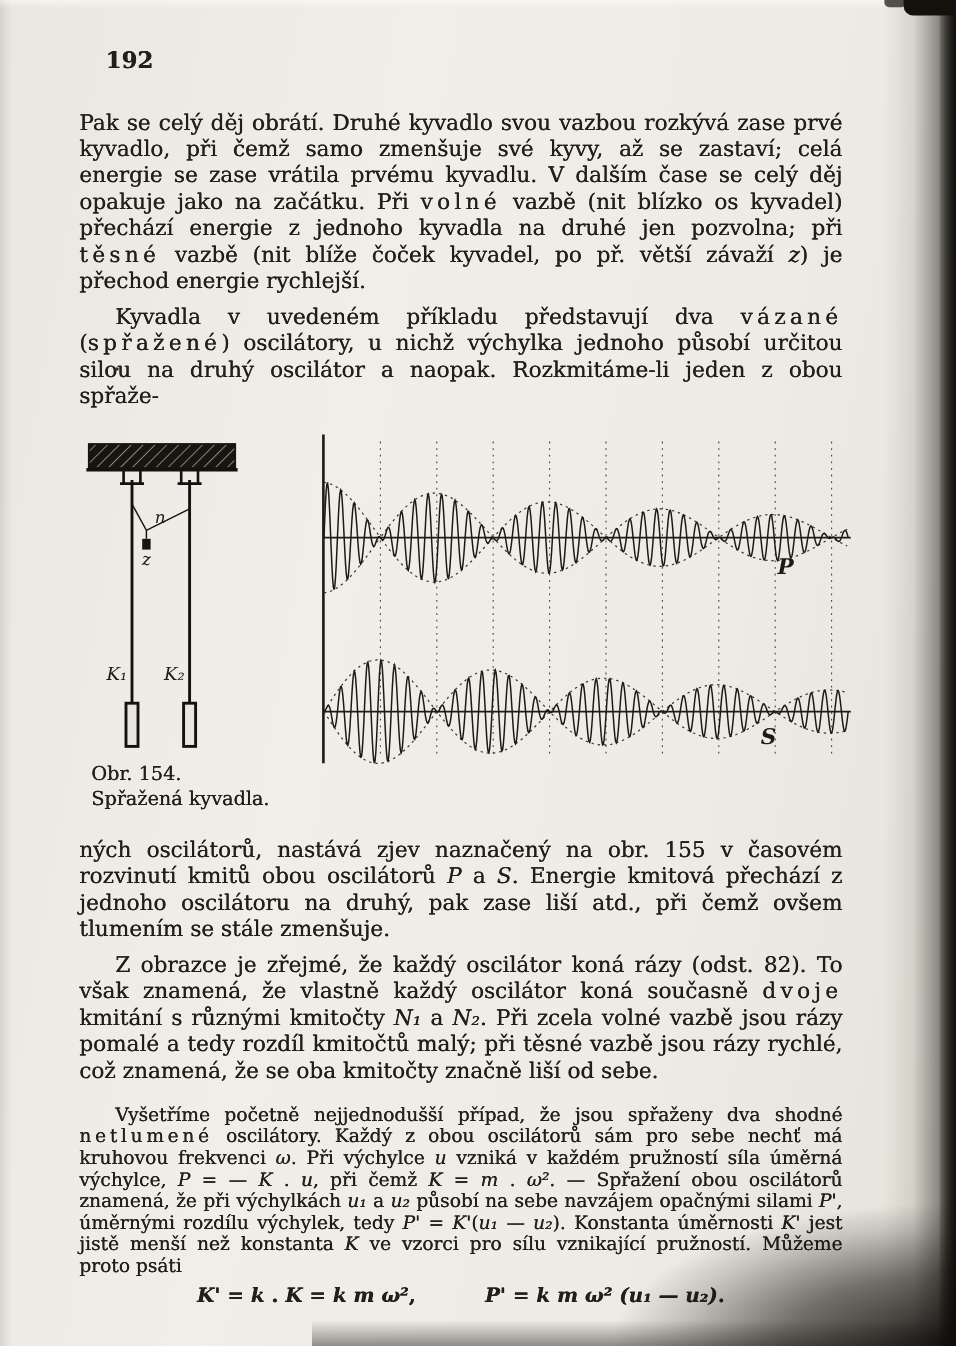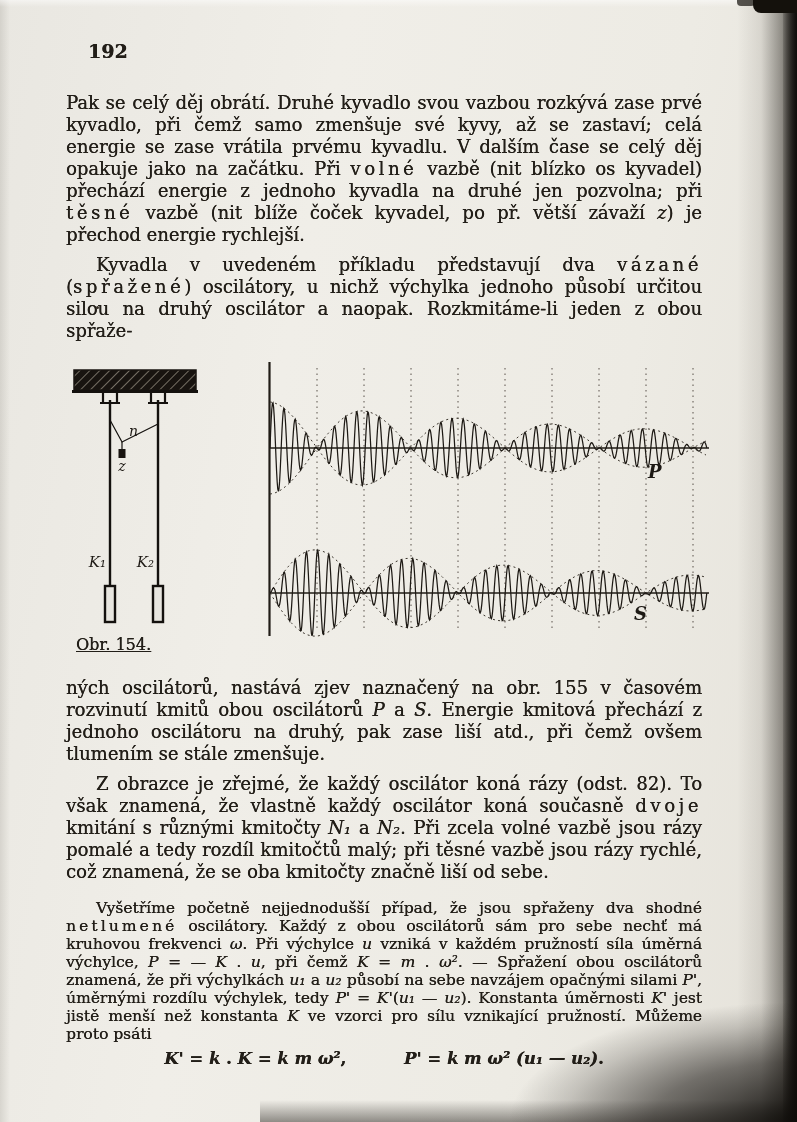--- a/index.html
+++ b/index.html
@@ -17,21 +17,21 @@
   .justify-last{text-align-last:justify;}
   .small{font-size:15.5px;line-height:18px;margin-top:16px;}
   .formula{margin-top:6px;text-align:center;font-size:16.5px;font-weight:bold;
         font-family:"DejaVu Serif",serif;text-shadow:0.25px 0 0 currentColor;}
   .seg-sp{letter-spacing:0.2em;}
   .seg-i{font-style:italic;}
   .figrow{display:flex;align-items:flex-start;margin-top:18px;}
   .figcol154{flex:0 0 auto;width:200px;padding-top:4px;}
   .figcol155{flex:1 1 auto;margin-left:2px;}
   .caption{font-size:16px;line-height:21px;margin-top:6px;text-align:left;
-        padding-left:10px;text-shadow:0.25px 0 0 currentColor;text-decoration:underline;}
+        padding-left:10px;text-shadow:0.25px 0 0 currentColor;}
   .caption155{font-size:16px;line-height:21px;margin-top:10px;text-align:center;
         text-shadow:0.25px 0 0 currentColor;}
   .flbl{font-family:"DejaVu Serif",serif;font-style:italic;font-weight:bold;
         font-size:18px;fill:#1d1914;}
   .flbl-sm{font-family:"DejaVu Serif",serif;font-style:italic;font-size:14px;fill:#1d1914;}
   .flbl-k{font-family:"DejaVu Serif",serif;font-style:italic;font-size:15px;fill:#1d1914;}
   
   .overlay{position:absolute;pointer-events:none;}
   .shadow-right{top:0;right:0;width:60px;height:100%;
         background:linear-gradient(to right,rgba(40,34,26,0) 0%,rgba(40,34,26,0.10) 40%,rgba(30,26,20,0.45) 75%,rgba(18,15,11,0.88) 100%);}
@@ -83,20 +83,21 @@
           <rect x="52.5" y="85" width="7" height="9" fill="#181410"></rect>
           <rect x="39" y="222" width="10" height="36" fill="#e8e6e0" stroke="#14110e" stroke-width="2.4"></rect>
           <rect x="87" y="222" width="10" height="36" fill="#e8e6e0" stroke="#14110e" stroke-width="2.4"></rect>
           <text x="63" y="72" class="flbl-sm">n</text>
           <text x="56" y="107" text-anchor="middle" class="flbl-sm">z</text>
           <text x="40" y="203" text-anchor="end" class="flbl-k">K₁</text>
           <text x="88" y="203" text-anchor="end" class="flbl-k">K₂</text>
         </svg>
         <div class="caption">
           <div>Obr. 154.</div>
+          <div>Spřažená kyvadla.</div>
         </div>
       </div>
 
       <div class="figcol155">
         <svg id="fig155-svg" width="445" height="278" viewBox="0 0 445 278">
           <g id="f155g">
               <line x1="49" y1="8" x2="49" y2="272" stroke="#474038" stroke-width="0.9" stroke-dasharray="1.5 4"></line>
               <line x1="96" y1="8" x2="96" y2="272" stroke="#474038" stroke-width="0.9" stroke-dasharray="1.5 4"></line>
               <line x1="143" y1="8" x2="143" y2="272" stroke="#474038" stroke-width="0.9" stroke-dasharray="1.5 4"></line>
               <line x1="190" y1="8" x2="190" y2="272" stroke="#474038" stroke-width="0.9" stroke-dasharray="1.5 4"></line>

